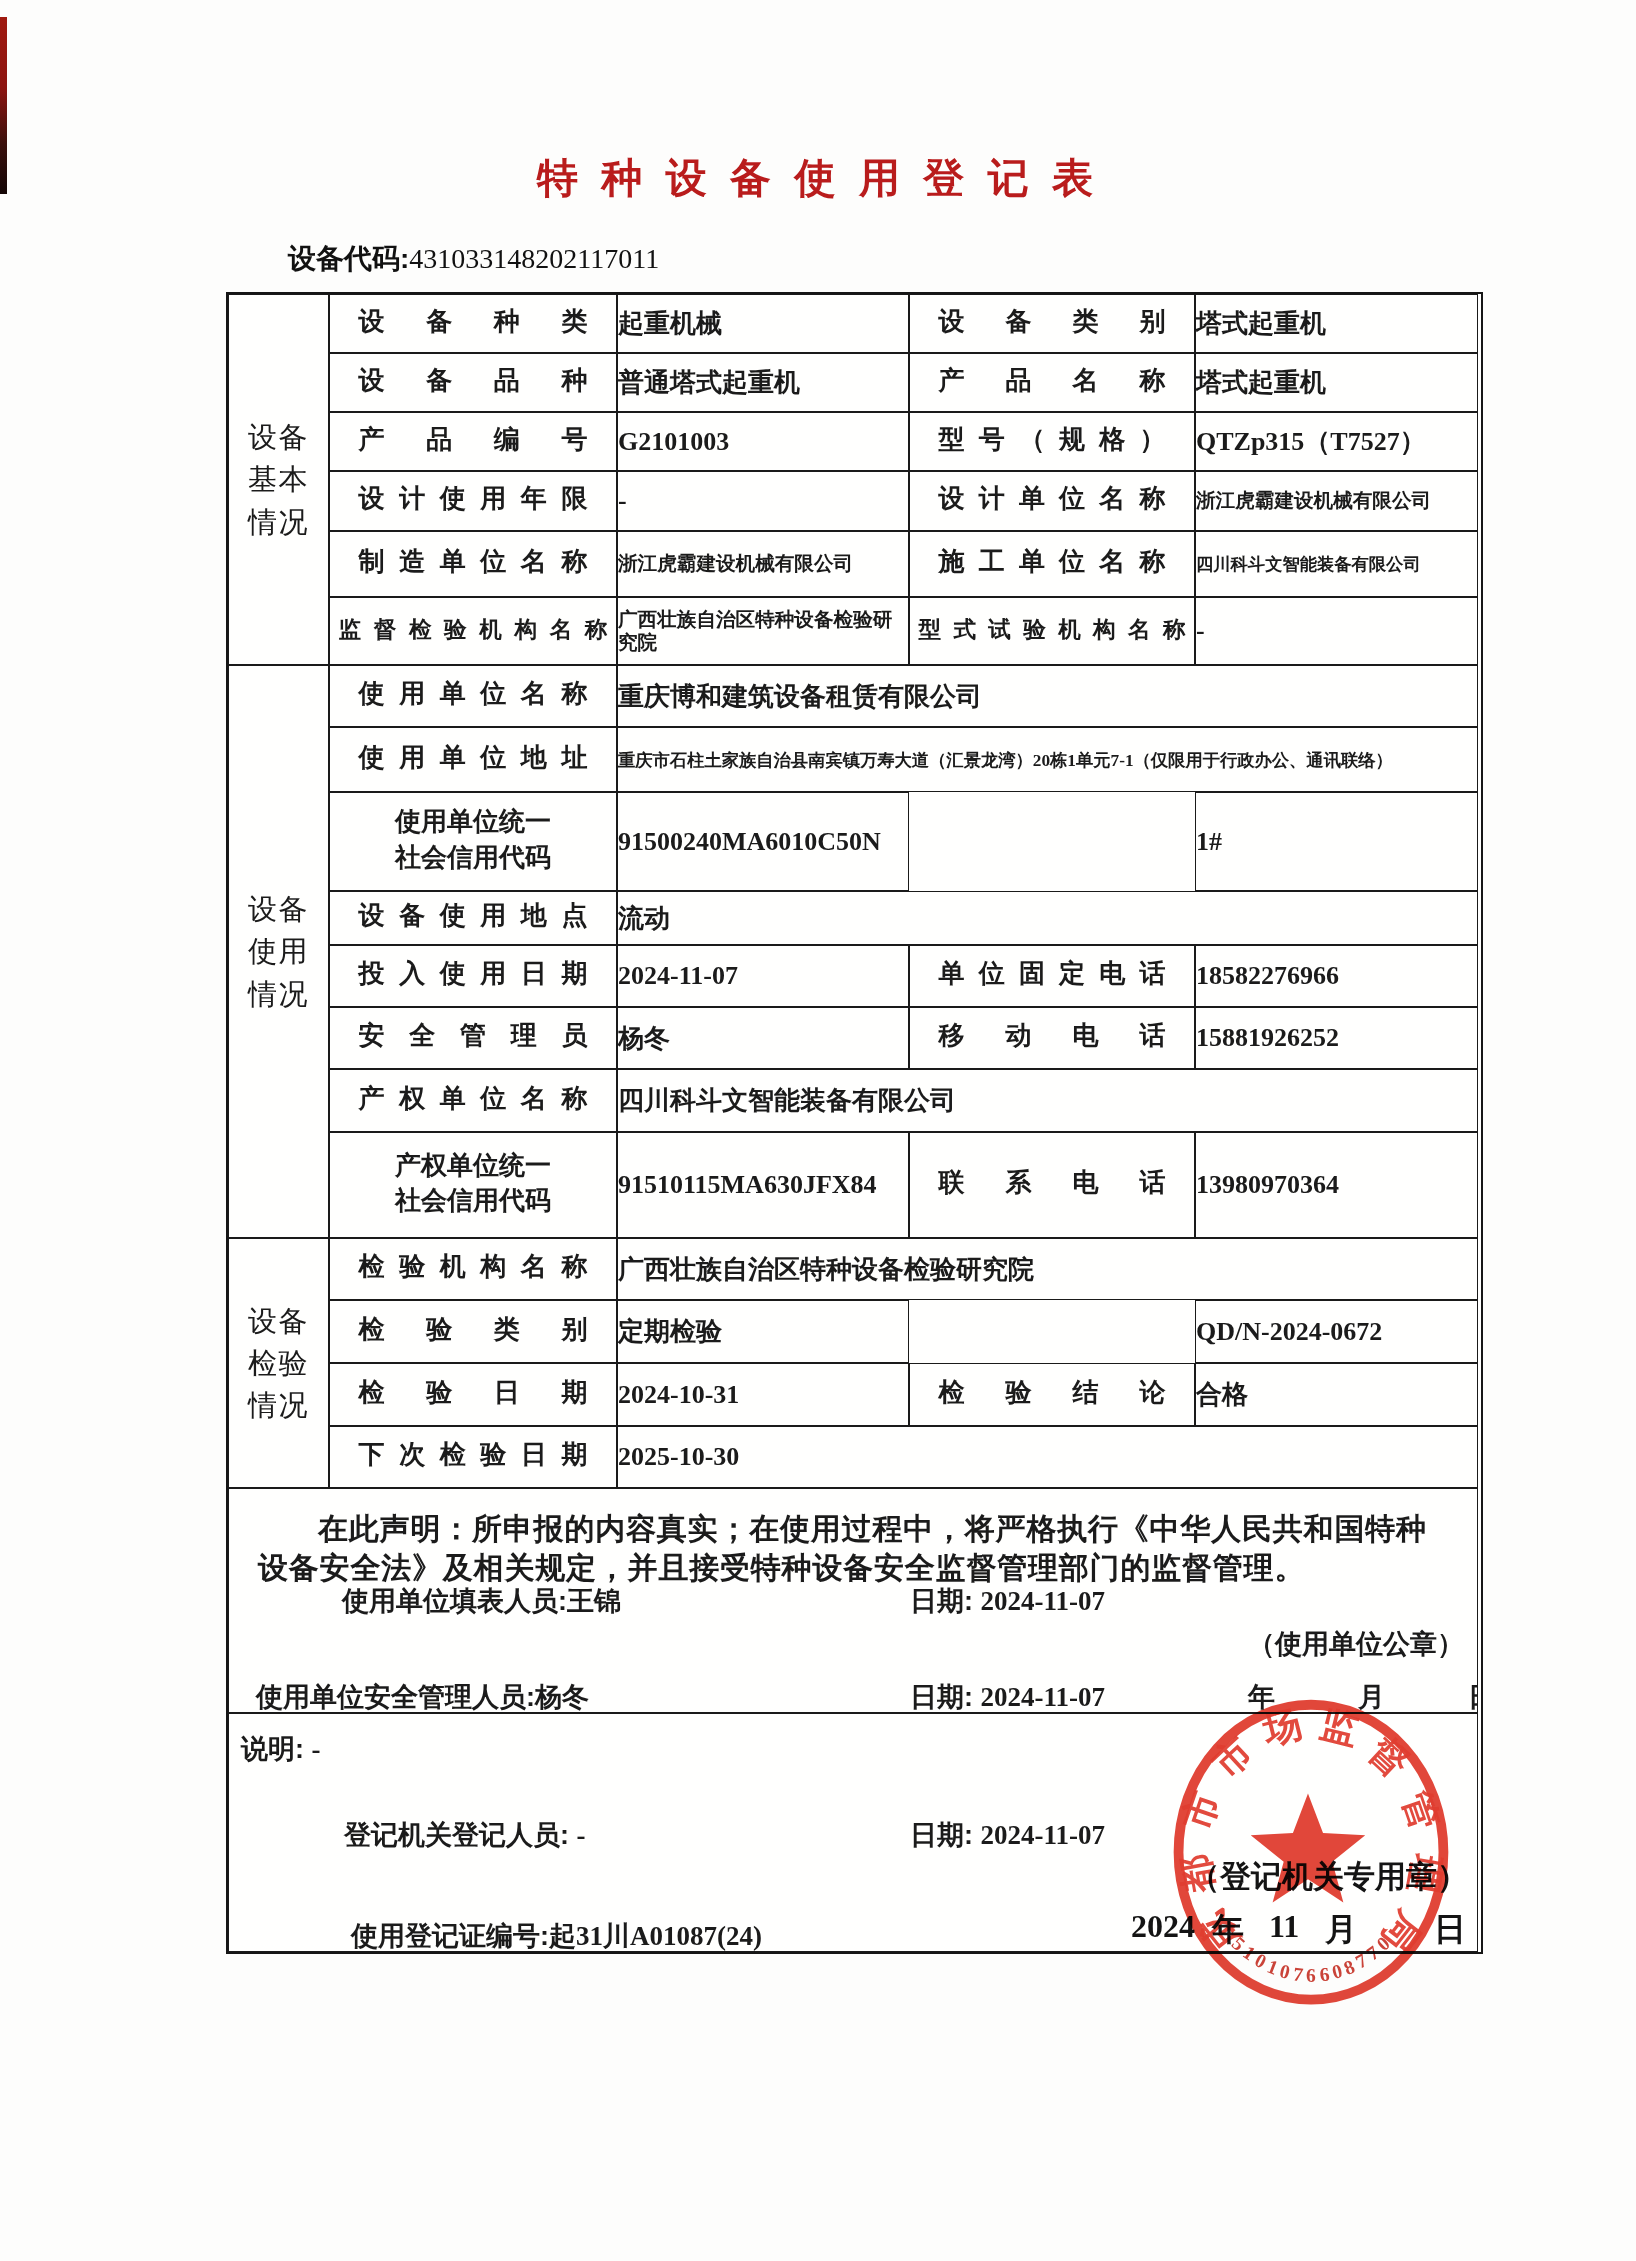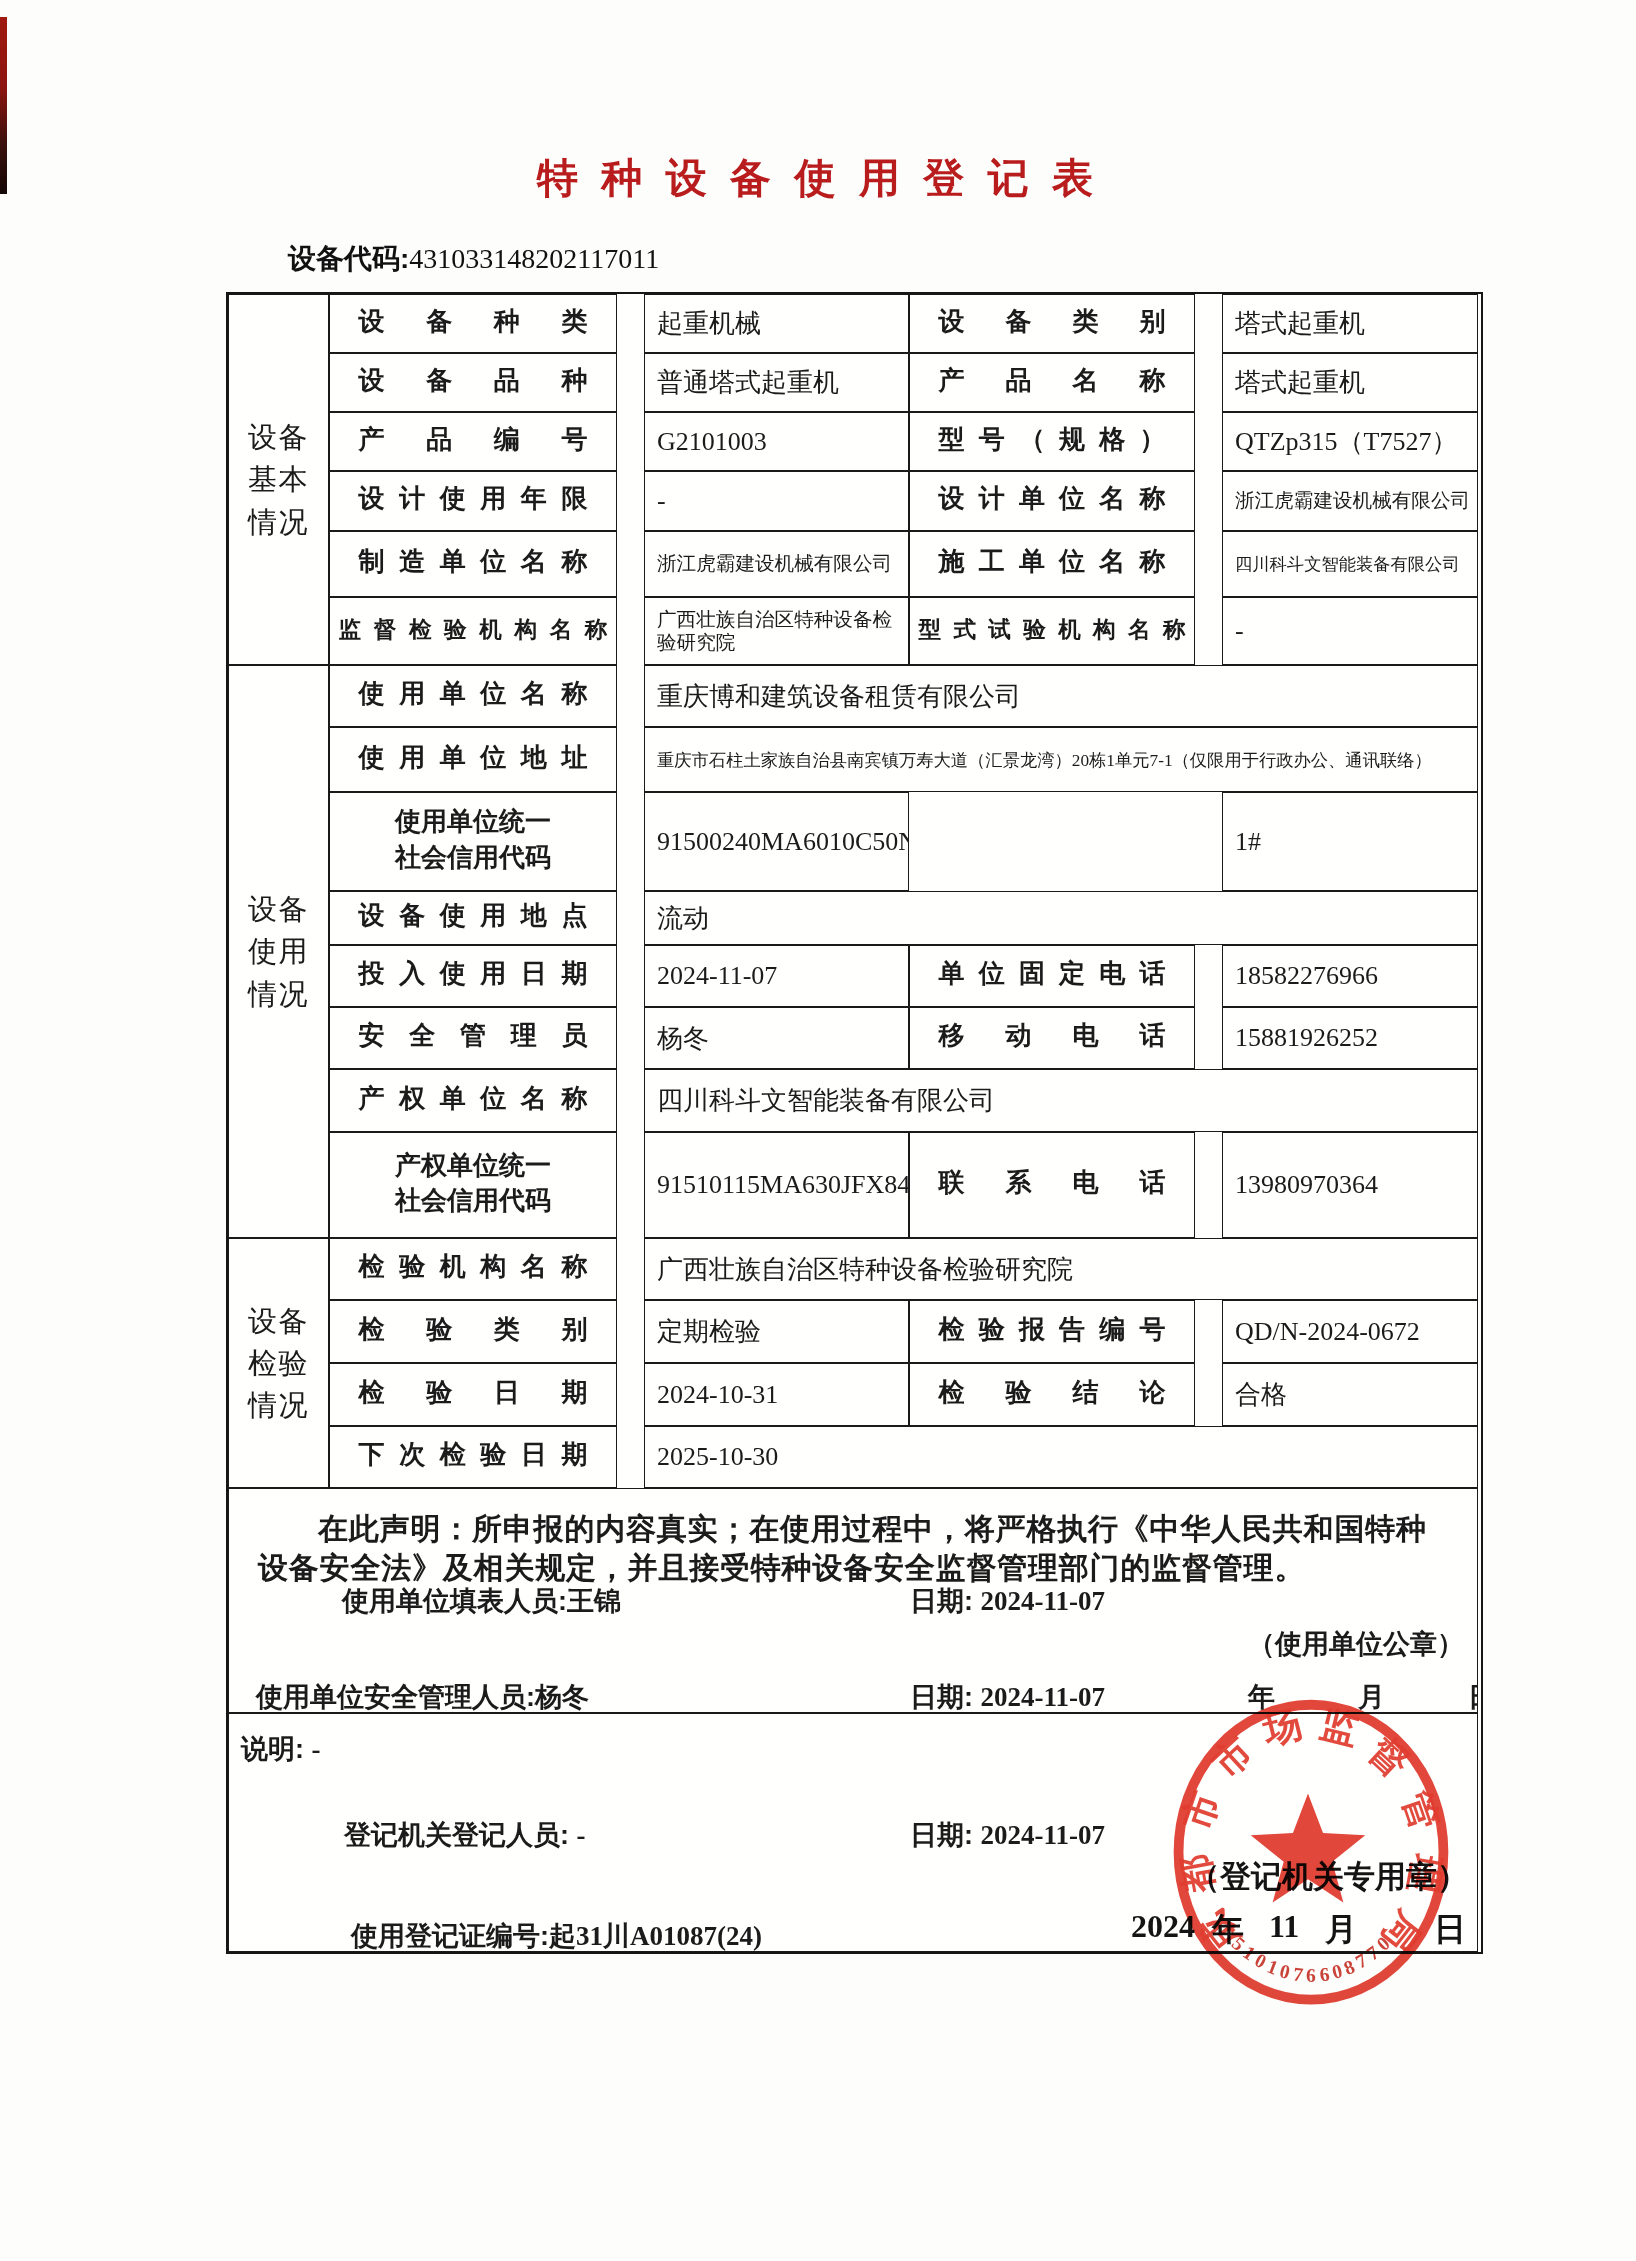--- a/index.html
+++ b/index.html
@@ -36,21 +36,21 @@
     font-family:"Liberation Sans",sans-serif;font-weight:400;font-size:29px;
     white-space:pre-line;line-height:1.45;letter-spacing:1.5px;
   }
   .lab{
     justify-content:center;text-align:center;
     font-family:Liberation Mono, monospace;font-weight:700;font-size:26px;
     white-space:pre-line;line-height:1.35;
   }
   .lab .jl{display:inline-block;width:80%;text-align:justify;text-align-last:justify;}
   .lab .jl.wide{width:94%;font-size:22.6px;}
-  .val{padding-left:12px;font-size:26px;font-weight:400;margin-left:27px;}
+  .val{font-size:26px;font-weight:700;}
   .val.sm{font-size:19.6px;line-height:1.2;}
   .val.xs{font-size:17.3px;}
   .val .wrapv{display:block;}
   
   .decl{position:relative;display:block;padding:19.6px 29px 0 29px;}
   .decl p{
     margin:0;font-family:"Liberation Sans",sans-serif;font-weight:700;font-size:30px;
     line-height:1.3;text-indent:2em;letter-spacing:0.8px;width:1183px;
   }
   .sign{position:absolute;font-family:"Liberation Sans",sans-serif;font-weight:700;font-size:27px;}
@@ -163,21 +163,20 @@
 社会信用代码</div>
     <div class="c val" style="grid-area:14/3/15/4">91510115MA630JFX84</div>
     <div class="c lab" style="grid-area:14/4/15/5"><span class="jl">联系电话</span></div>
     <div class="c val" style="grid-area:14/5/15/6">13980970364</div>
 
     <div class="c lab" style="grid-area:15/2/16/3"><span class="jl">检验机构名称</span></div>
     <div class="c val" style="grid-area:15/3/16/6">广西壮族自治区特种设备检验研究院</div>
 
     <div class="c lab" style="grid-area:16/2/17/3"><span class="jl">检验类别</span></div>
     <div class="c val" style="grid-area:16/3/17/4">定期检验</div>
-    <div class="c lab" style="grid-area:16/4/17/5"><span class="jl">检验报告编号</span></div>
     <div class="c val" style="grid-area:16/5/17/6">QD/N-2024-0672</div>
 
     <div class="c lab" style="grid-area:17/2/18/3"><span class="jl">检验日期</span></div>
     <div class="c val" style="grid-area:17/3/18/4">2024-10-31</div>
     <div class="c lab" style="grid-area:17/4/18/5"><span class="jl">检验结论</span></div>
     <div class="c val" style="grid-area:17/5/18/6">合格</div>
 
     <div class="c lab" style="grid-area:18/2/19/3"><span class="jl">下次检验日期</span></div>
     <div class="c val" style="grid-area:18/3/19/6">2025-10-30</div>
 

